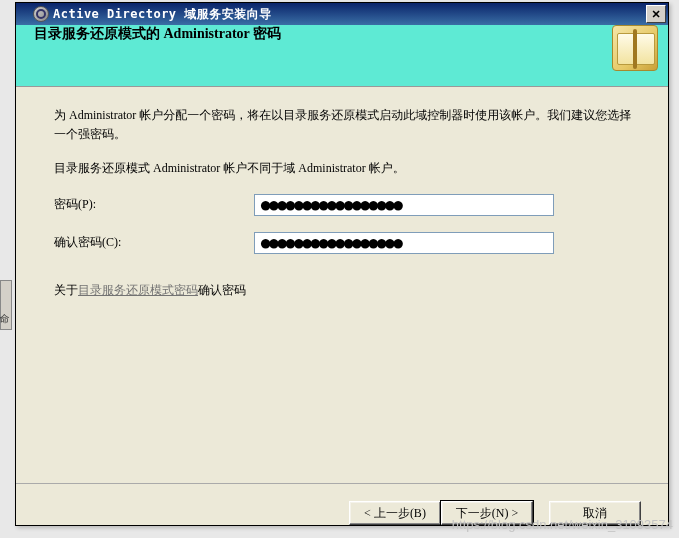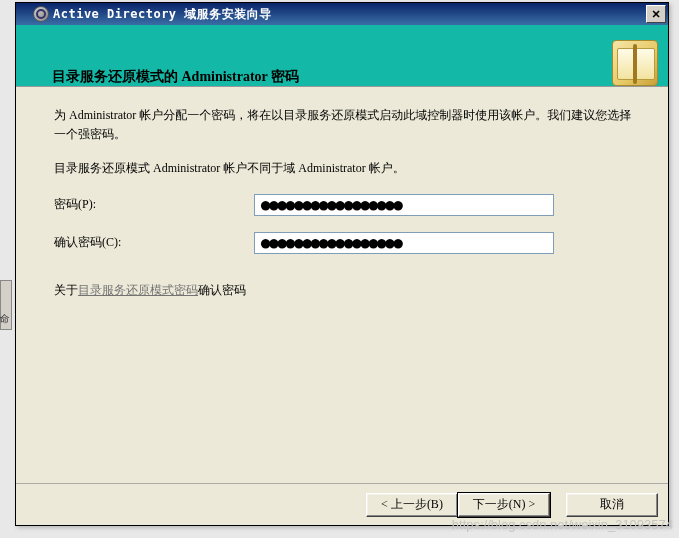--- a/index.html
+++ b/index.html
@@ -50,26 +50,26 @@
       border-top-color:#fff;border-left-color:#fff;
       margin-right:2px;
       display:flex;align-items:center;justify-content:center;
       font-family: Arial;
       font-weight:bold;
       color:#000;
       font-size:11px;
       cursor:pointer;
     }
     .header {
-      background:#14b8a6;
+      background:#5eead4;
       border-bottom:1px solid #999;
       height:62px;
       display:flex;
-      align-items:flex-end;
-      padding-left:36px;
+      align-items:flex-start;
+      padding-left:18px;
       padding-right:10px;
     }
     .header-title{
       font-family: SimSun, serif;
       font-size:14px;
       font-weight:bold;
       color:#000;
       flex:1;
     }
     .header-icon{
@@ -126,23 +126,23 @@
       color:#737373;
       text-decoration:underline;
       cursor:pointer;
     }
     .footer{
       position:absolute;
       bottom:0;left:0;right:0;
       height:42px;
       border-top:1px solid #aaa;
       display:flex;
-      align-items:center;
+      align-items:flex-end;
       justify-content:flex-end;
-      padding-right:10px;
+      padding-right:27px;
       gap:0;
       background:#ece9d8;
     }
     .btn{
       height:24px;
       min-width:92px;
       background:#ece9d8;
       border:1px solid #404040;
       border-top-color:#fff;border-left-color:#fff;
       box-shadow: inset -1px -1px 0 #888, inset 1px 1px 0 #f4f2ea;

